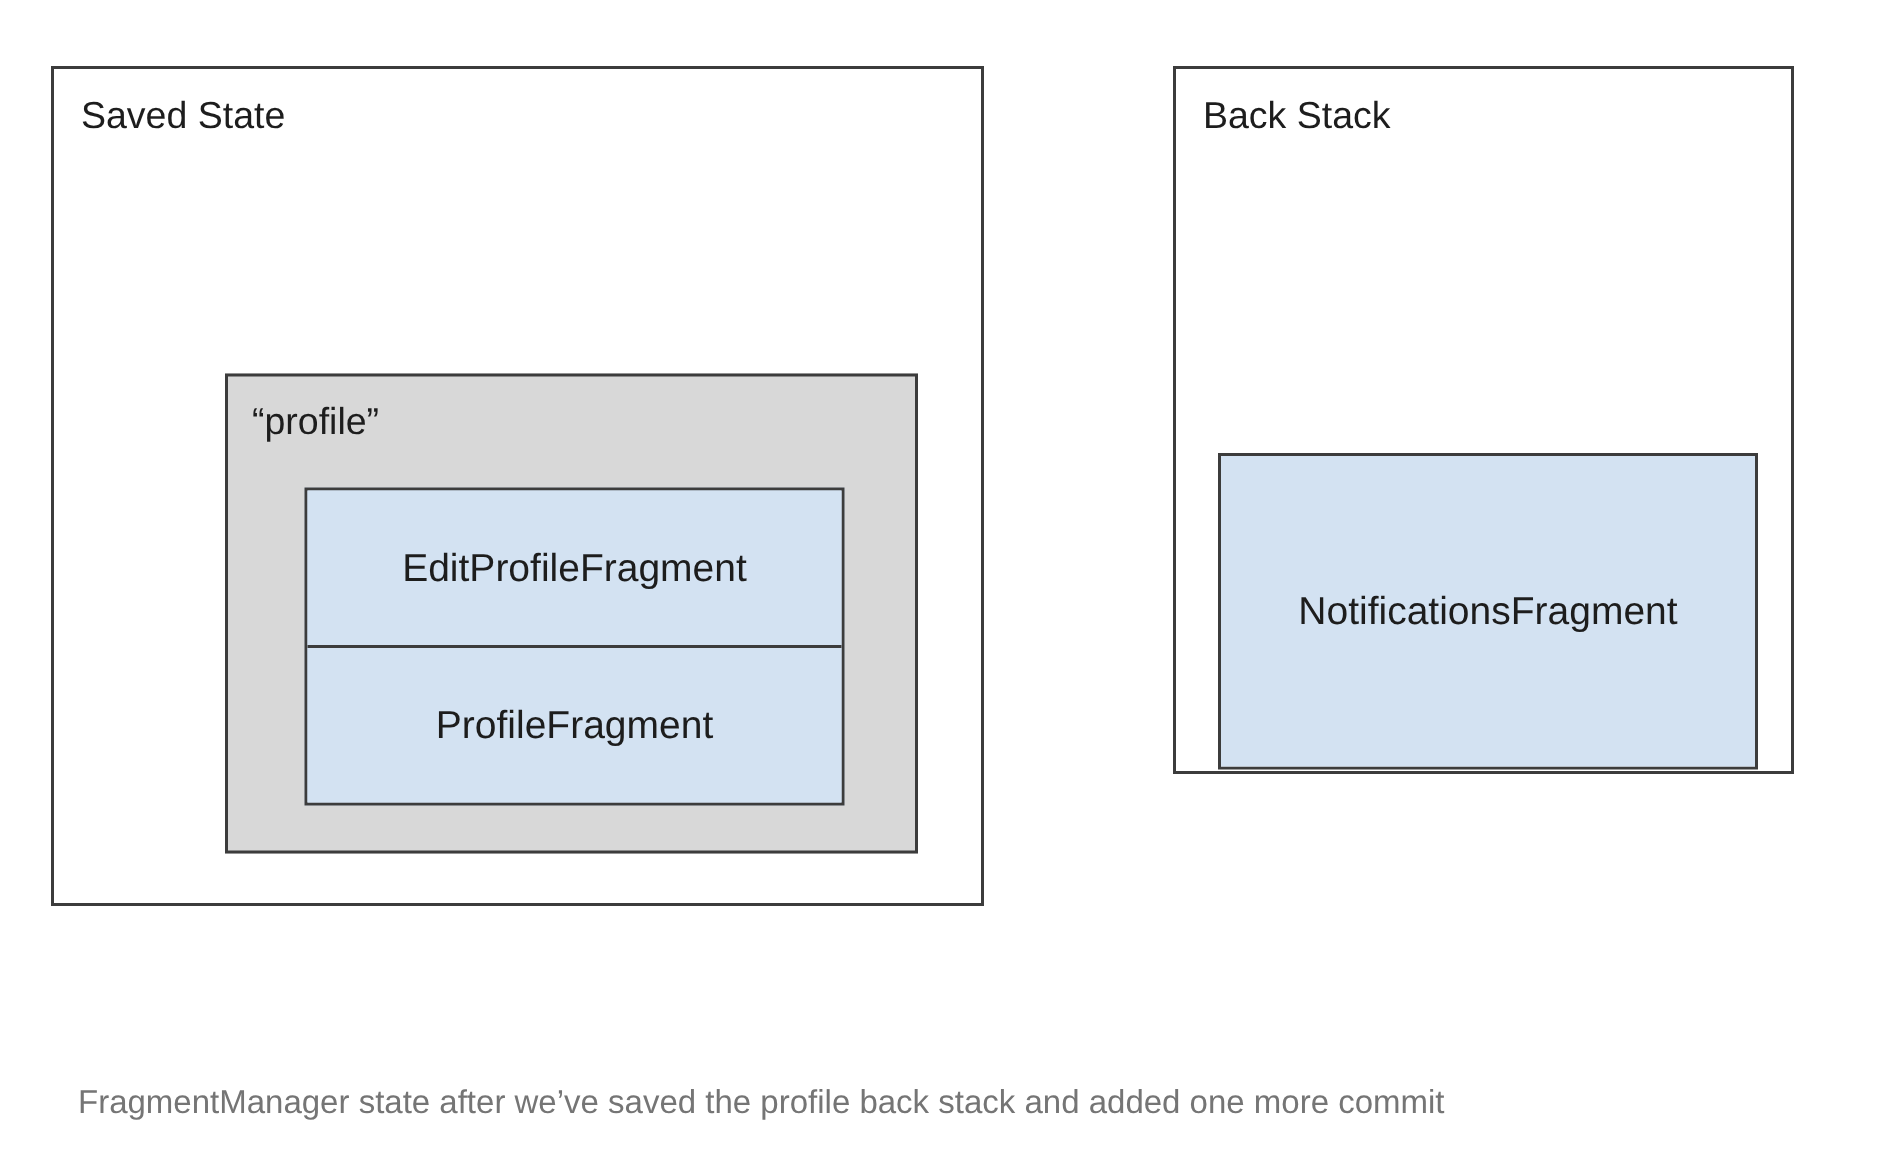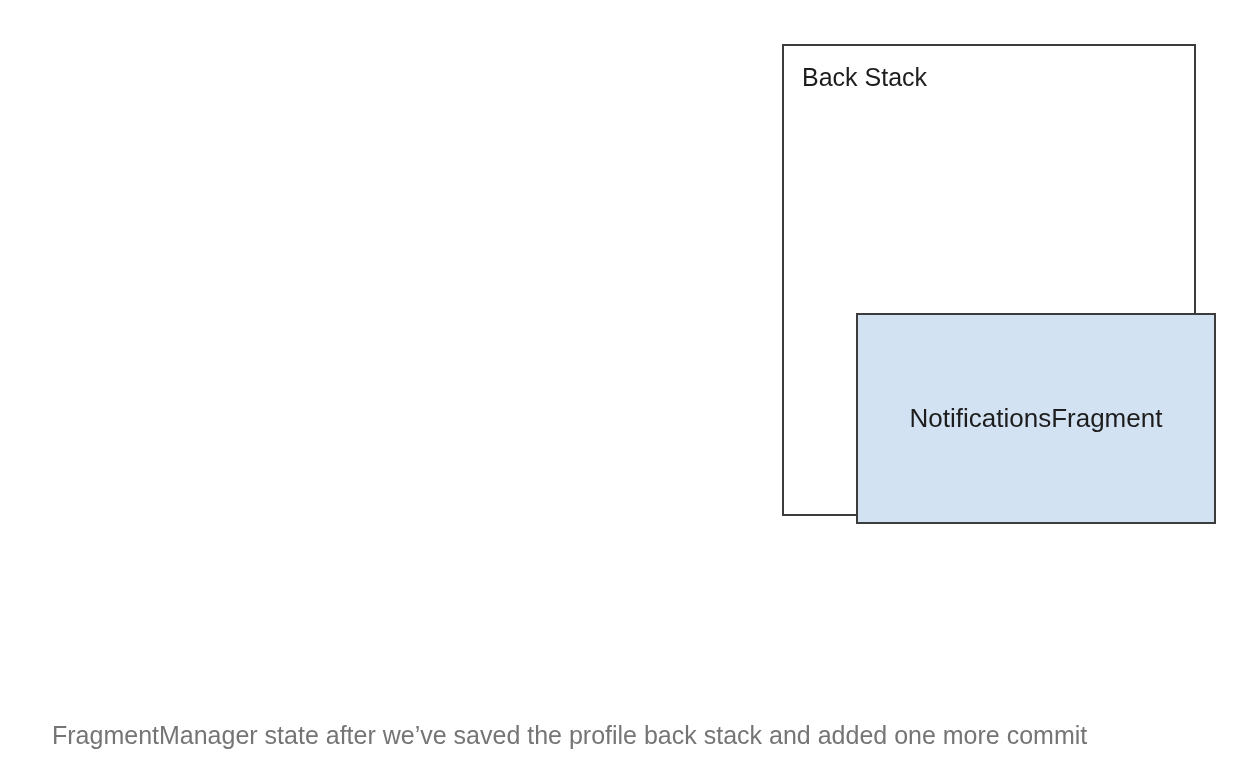--- a/index.html
+++ b/index.html
@@ -84,24 +84,23 @@
     flex-direction: column;
   }
   #profile-stack {
     left: 51px;
     top: 74px;
     width: 360px;
     height: 212px;
   }
   #back-stack-stack {
     left: 28px;
-    top: 267px;
+    top: 256px;
     width: 360px;
     height: 211px;
-    margin-left: 44px;
   }
 
   .fragment-cell {
     flex: 1 1 0;
     display: flex;
     align-items: center;
     justify-content: center;
     background: #d3e2f2;
     box-sizing: border-box;
     font-size: 26px;
@@ -111,31 +110,46 @@
   .fragment-cell + .fragment-cell {
     border-top: 2px solid #3c3c3c;
   }
 
   
   #diagram-caption {
     position: absolute;
     left: 52px;
     top: 718px;
     width: 1160px;
-    font-size: 25px;
+    font-size: 22px;
     line-height: 34px;
     color: #757575;
     white-space: nowrap;
   }
 </style>
 </head>
 <body>
 
 <div class="diagram-canvas">
 
+  <div class="container-box" id="saved-state-box">
+
+    <div class="container-title">Saved State</div>
+
+    <div id="profile-group-box">
+
+      <div class="group-title">“profile”</div>
+
+      <div class="fragment-stack" id="profile-stack">
+        <div class="fragment-cell">EditProfileFragment</div>
+        <div class="fragment-cell">ProfileFragment</div>
+      </div>
+
+    </div>
+  </div>
 
   <div class="container-box" id="back-stack-box">
 
     <div class="container-title">Back Stack</div>
 
     <div class="fragment-stack" id="back-stack-stack">
       <div class="fragment-cell">NotificationsFragment</div>
     </div>
 
   </div>

